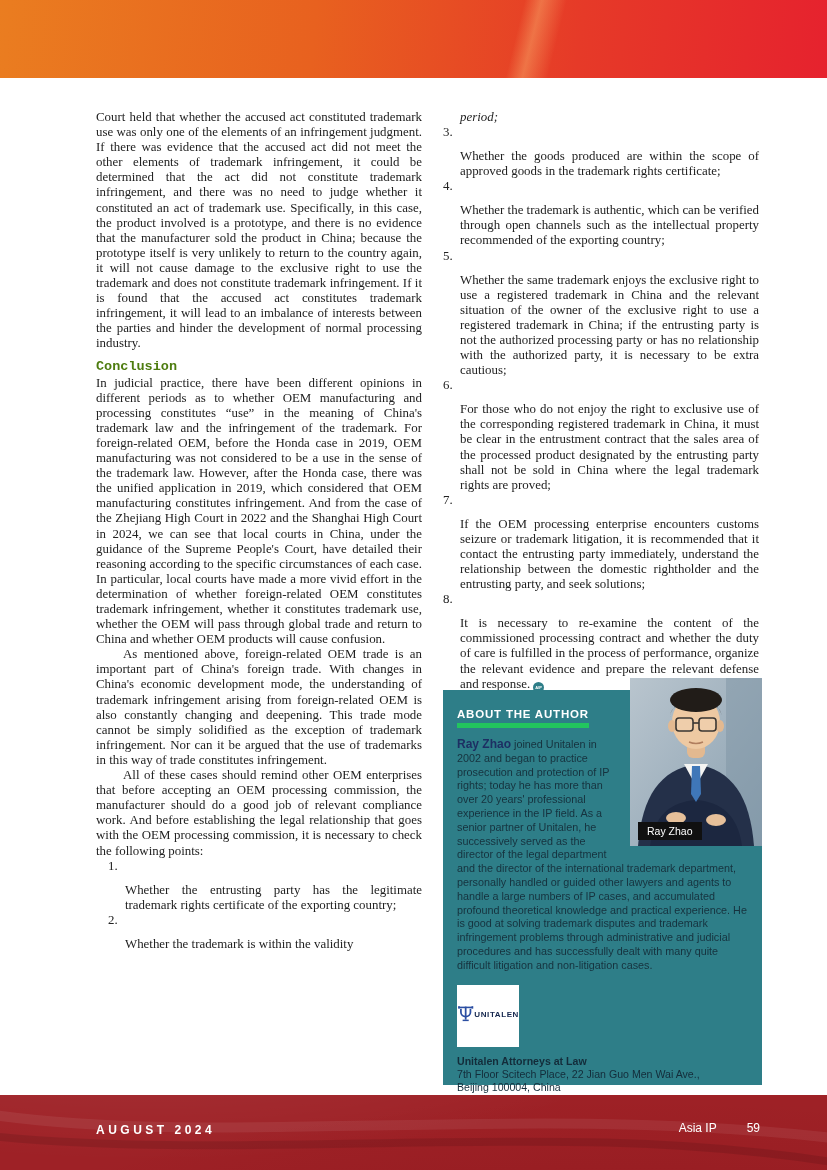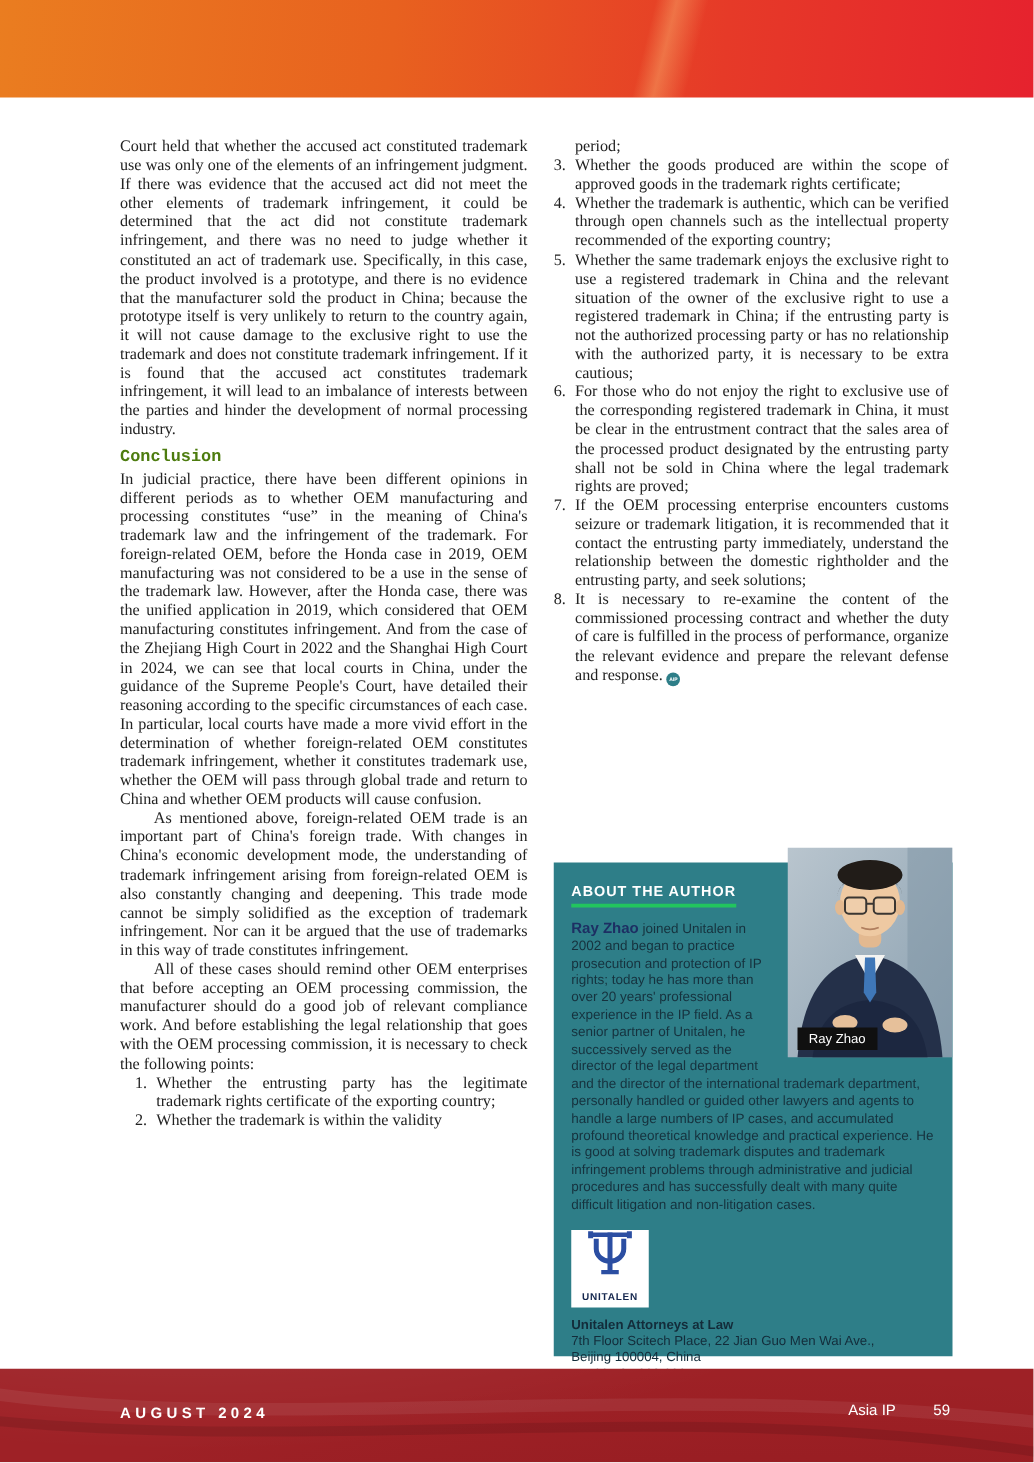--- a/index.html
+++ b/index.html
@@ -30,39 +30,39 @@
   .col-left{left:96px;width:326px;}
   .col-right{left:443px;width:316px;}
   p{margin:0;}
   .indent{text-indent:27px;}
   .heading-red{color:#4d7c0f;font-weight:bold;font-size:13.5px;margin:7px 0 2px 0;
                font-family:Liberation Mono, monospace;}
   .num-list{margin-top:0;}
   .li{display:flex;}
   .col-left .li{padding-left:12px;}
   .li .num{flex:0 0 17px;text-align:left;}
-  .li .li-text{flex:1;text-align:justify;}
-  .continuation{padding-left:17px;text-align:left;}
+  .li .li-text{flex:1;text-align:justify;margin-top:24px;}
+  .continuation{padding-left:17px;text-align:left;font-style:italic;}
   .endmark{display:inline-block;width:11px;height:11px;border-radius:50%;background:#2e7e88;
            color:#fff;font-family:"Liberation Sans", sans-serif;font-size:4px;font-weight:bold;
            text-align:center;line-height:11px;vertical-align:-1px;margin-left:3px;letter-spacing:0;}
 
   
   .about-box{position:absolute;left:443px;top:690px;width:319px;height:395px;background:#2e7e88;
     padding:14px;box-sizing:border-box;font-family:"Liberation Sans", sans-serif;color:#16323e;}
   .photo-wrap{float:right;width:132px;height:168px;margin:-26px -14px 8px 10px;position:relative;}
   .photo-wrap svg{display:block;}
   .photo-caption{position:absolute;left:8px;bottom:6px;background:#101010;color:#fff;
     font-size:10.5px;padding:3px 9px;}
   .about-heading{display:inline-block;color:#ffffff;font-weight:bold;font-size:11.5px;
-    letter-spacing:0.8px;border-bottom:3px solid #22c55e;padding-bottom:3px;margin:4px 0 10px 0;}
+    letter-spacing:0.8px;border-bottom:5px solid #22c55e;padding-bottom:3px;margin:4px 0 10px 0;}
   .bio{font-size:10.8px;line-height:13.8px;text-align:left;}
   .author-name{font-weight:bold;color:#1d2f63;font-size:12px;}
   .logo-block{clear:both;width:62px;height:62px;background:#ffffff;margin:12px 0 8px 0;
-    display:flex;flex-direction:column;align-items:center;justify-content:space-between;padding-bottom:4px;box-sizing:border-box;}
+    display:flex;flex-direction:row;align-items:center;justify-content:space-between;padding-bottom:4px;box-sizing:border-box;}
   .logo-word{color:#14264d;font-weight:bold;font-size:8px;letter-spacing:0.6px;margin-top:2px;}
   .firm-info{font-size:10.6px;line-height:13.2px;color:#132c3a;}
   .firm-name{font-weight:bold;}
   .contact-row b{font-weight:bold;}
 </style>
 </head>
 <body>
 
 <div class="page">
 

